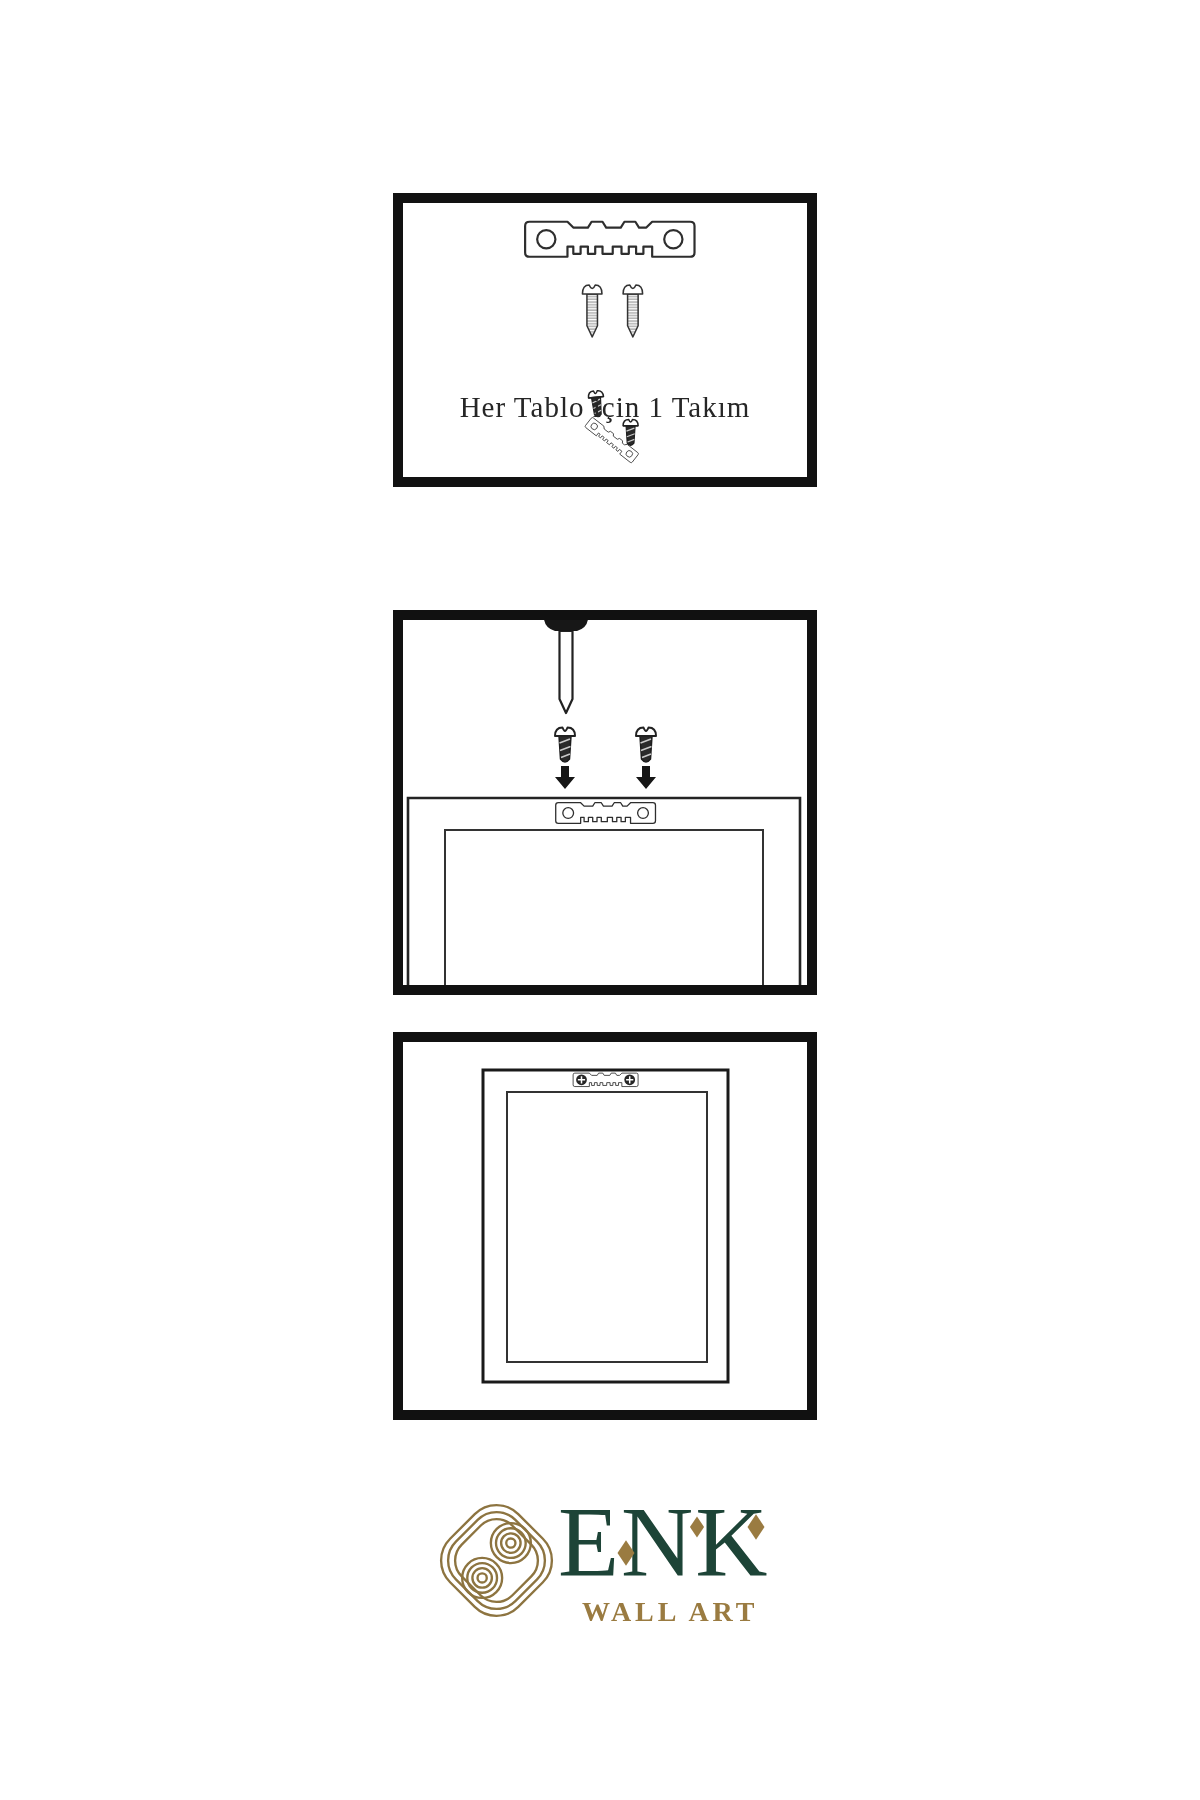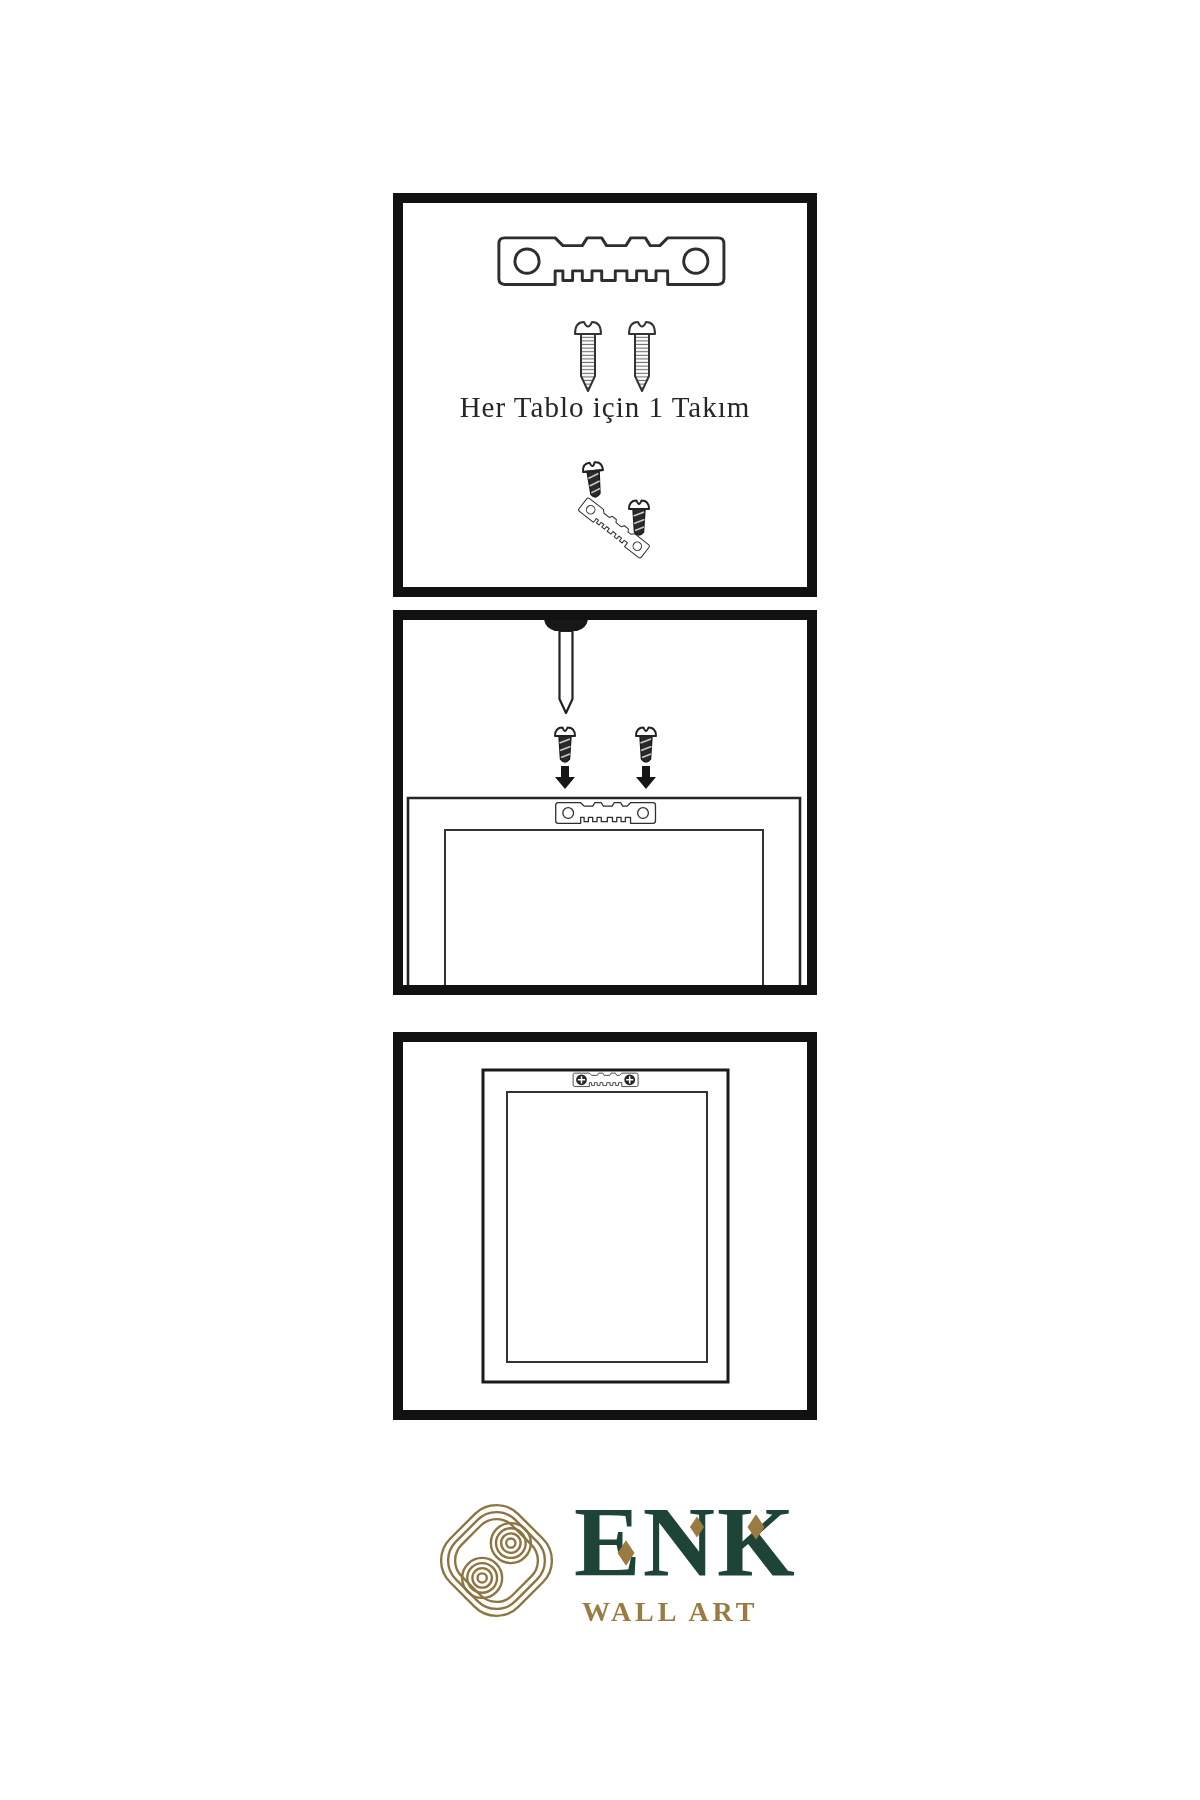--- a/index.html
+++ b/index.html
@@ -4,35 +4,34 @@
 <style>
   html,body{margin:0;padding:0;background:#ffffff;}
   .page{
     position:relative;width:1200px;height:1800px;background:#ffffff;
     overflow:hidden;font-family:"Liberation Serif", serif;
   }
   .panel{
     position:absolute;left:393px;width:424px;box-sizing:border-box;
     border:10px solid #111111;background:#ffffff;
   }
-  .panel-1{top:193px;height:404px;}
+  .panel-1{top:193px;height:294px;}
   .panel-2{top:610px;height:385px;}
   .panel-3{top:1032px;height:388px;}
   .art{position:absolute;left:0;top:0;width:100%;height:100%;display:block;}
   .caption{
     position:absolute;left:0;right:0;top:188px;text-align:center;
     font-size:29px;letter-spacing:1px;color:#262626;font-weight:400;
     font-family:"Liberation Serif", serif;white-space:nowrap;
   }
   .logo-knot{position:absolute;left:435px;top:1498px;width:123px;height:125px;}
   .brand{
     position:absolute;left:558px;top:1492px;height:100px;line-height:100px;
-    font-size:100px;font-weight:700;letter-spacing:2px;color:#1d4437;
+    font-size:100px;font-weight:400;letter-spacing:2px;color:#1d4437;
     font-family:"Liberation Serif", serif;
-    margin-left:16px;
   }
   .subtitle{
     position:absolute;left:574px;top:1596px;font-size:28px;font-weight:700;
     letter-spacing:4px;color:#9a7b41;font-family:"Liberation Serif", serif;
     white-space:nowrap;
     margin-left:8px;
   }
   .dmd{position:absolute;background:#9a7b41;transform:scaleY(1.5) rotate(45deg);}
   .dmd-1{left:620px;top:1547px;width:12px;height:12px;}
   .dmd-2{left:692px;top:1522px;width:10px;height:10px;}

